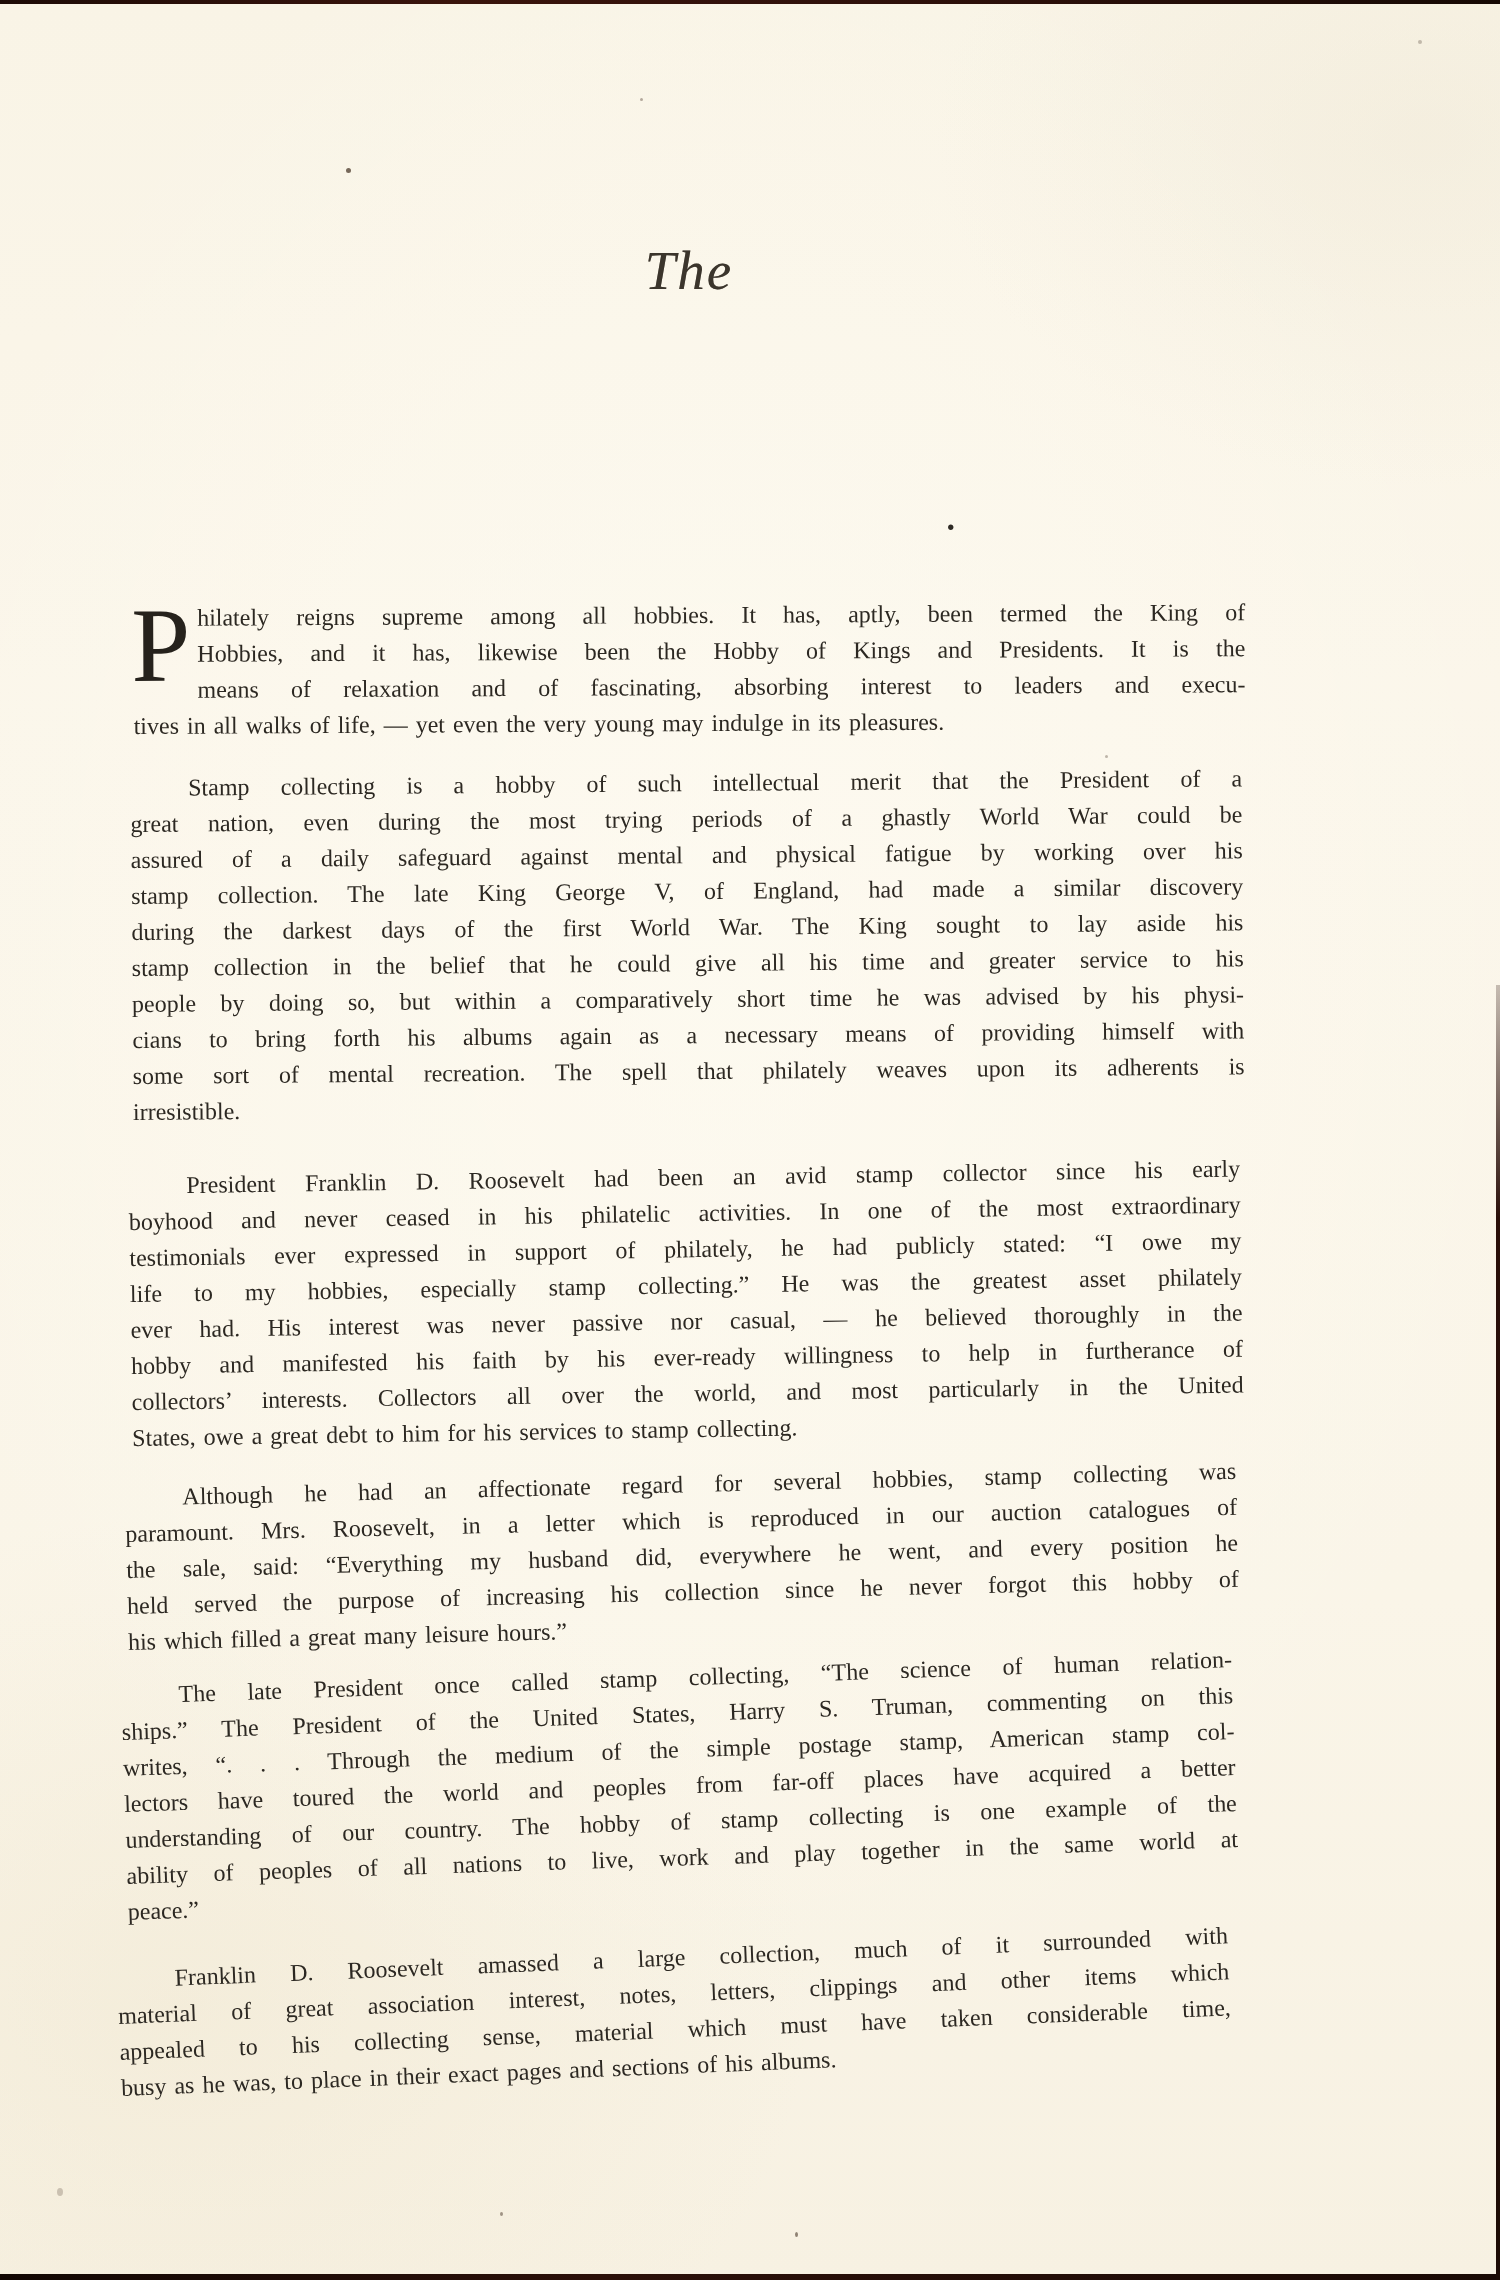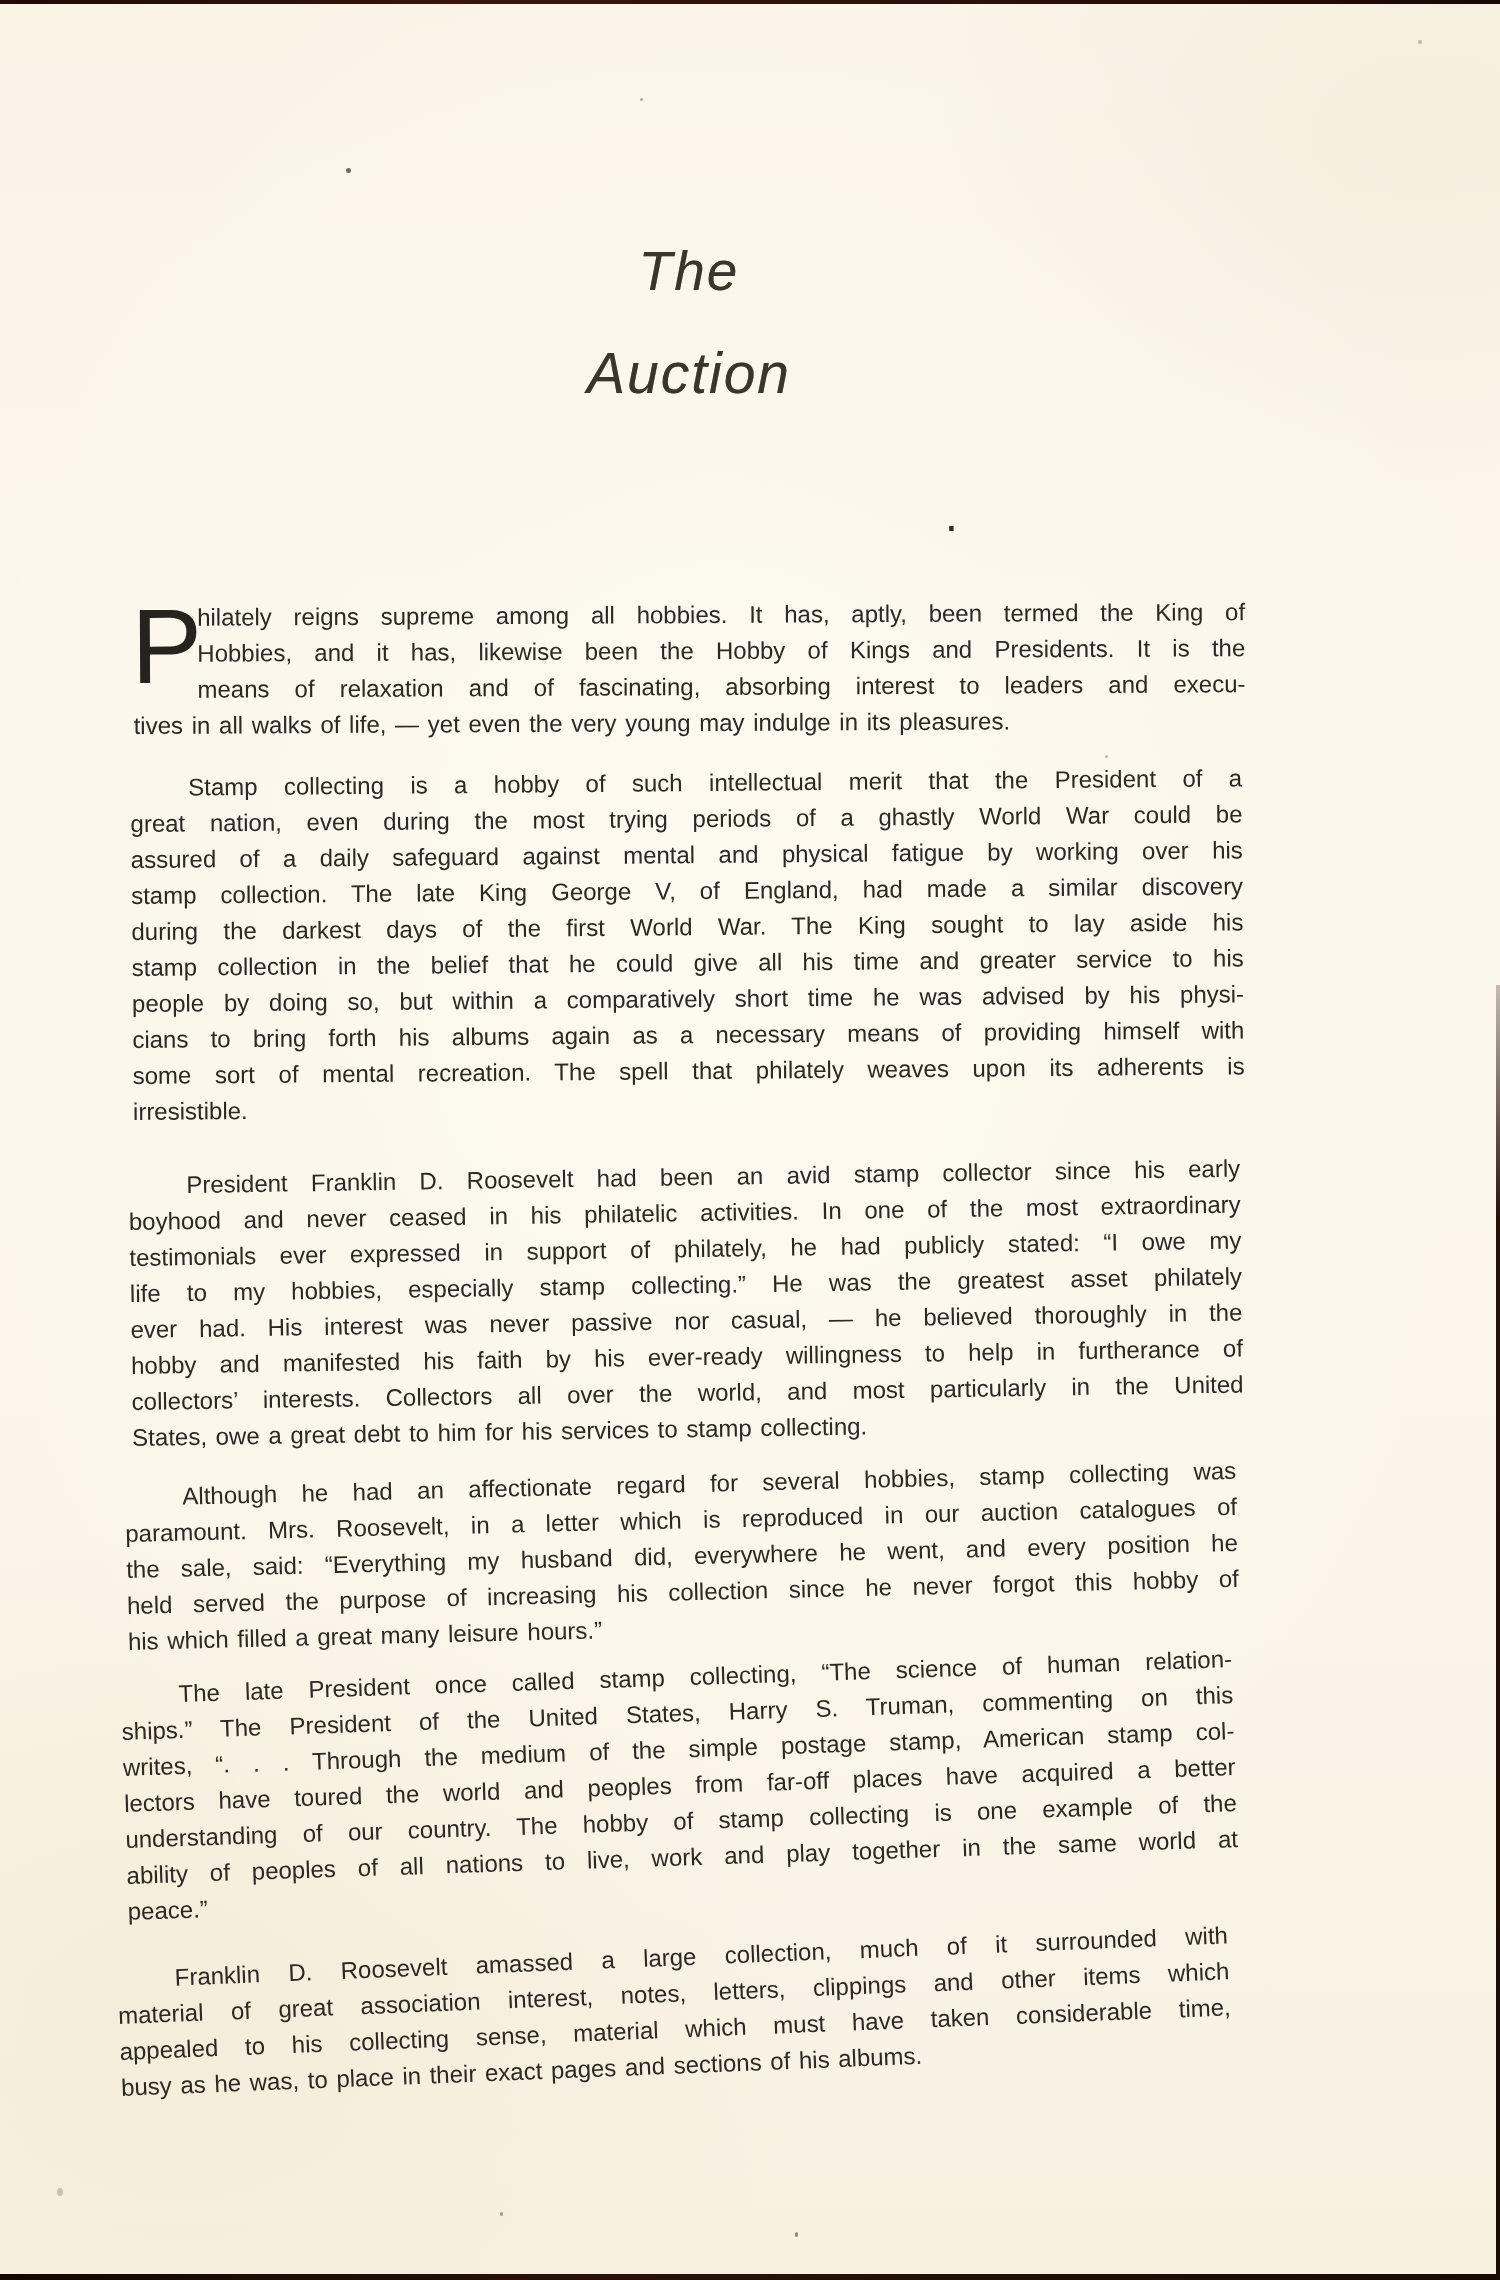--- a/index.html
+++ b/index.html
@@ -6,21 +6,21 @@
   #page{
     position:relative;
     width:1500px;height:2280px;
     margin:0 auto;
     background:
       radial-gradient(ellipse 1200px 1600px at 48% 42%, rgba(255,253,245,.55), rgba(255,253,245,0) 70%),
       radial-gradient(ellipse 900px 700px at 12% 88%, rgba(236,226,200,.35), rgba(236,226,200,0) 70%),
       radial-gradient(ellipse 700px 500px at 95% 6%, rgba(232,224,204,.30), rgba(232,224,204,0) 70%),
       linear-gradient(180deg,#f9f4e6 0%, #fbf6ea 30%, #faf5e8 70%, #f7f1e2 100%);
     overflow:hidden;
-    font-family:Liberation Sans, sans-serif;
+    font-family:Liberation Serif, serif;
     color:#2e2a25;
   }
   
   .edge{position:absolute;background:#2a0f09;}
   #edge-top{top:0;left:0;right:0;height:4px;background:linear-gradient(90deg,#1d0b06,#3a140c 30%,#2a0f09 70%,#160904);}
   #edge-bottom{bottom:0;left:0;right:0;height:6px;background:linear-gradient(90deg,#120703,#2c1009 40%,#1a0a05);}
   #edge-right{top:985px;bottom:0;right:0;width:4px;background:linear-gradient(180deg,rgba(42,15,9,.25),#2a0f09 18%,#1c0b05);}
   .speck{position:absolute;border-radius:50%;background:#4a382a;}
 
   
@@ -62,21 +62,20 @@
   <div class="speck" style="left:346px;top:168px;width:5px;height:5px;opacity:.75"></div>
   <div class="speck" style="left:640px;top:98px;width:3px;height:3px;opacity:.4"></div>
   <div class="speck" style="left:1418px;top:40px;width:4px;height:4px;opacity:.3"></div>
   <div class="speck" style="left:1105px;top:755px;width:3px;height:3px;opacity:.35"></div>
   <div class="speck" style="left:500px;top:2212px;width:3px;height:4px;opacity:.5"></div>
   <div class="speck" style="left:795px;top:2232px;width:3px;height:5px;opacity:.6"></div>
   <div class="speck" style="left:57px;top:2188px;width:6px;height:8px;opacity:.25"></div>
 
   <div id="title-block">
     <div id="title-the" class="t-line">The</div>
-    <div id="title-auction" class="t-line">Auction</div>
   </div>
   <span id="title-period">.</span>
 
   <div id="text-column">
       <div class="para" style="top: 600px; left: 133px; transform: rotate(-0.3deg); transform-origin: left top;">
         <span id="drop-cap">P</span>
         <div class="bline capside">hilately reigns supreme among all hobbies.  It has, aptly, been termed the King of</div>
         <div class="bline capside">Hobbies, and it has, likewise been the Hobby of Kings and Presidents.  It is the</div>
         <div class="bline capside">means of relaxation and of fascinating, absorbing interest to leaders and execu-</div>
         <div class="bline flush">tives in all walks of life, — yet even the very young may indulge in its pleasures.</div>

